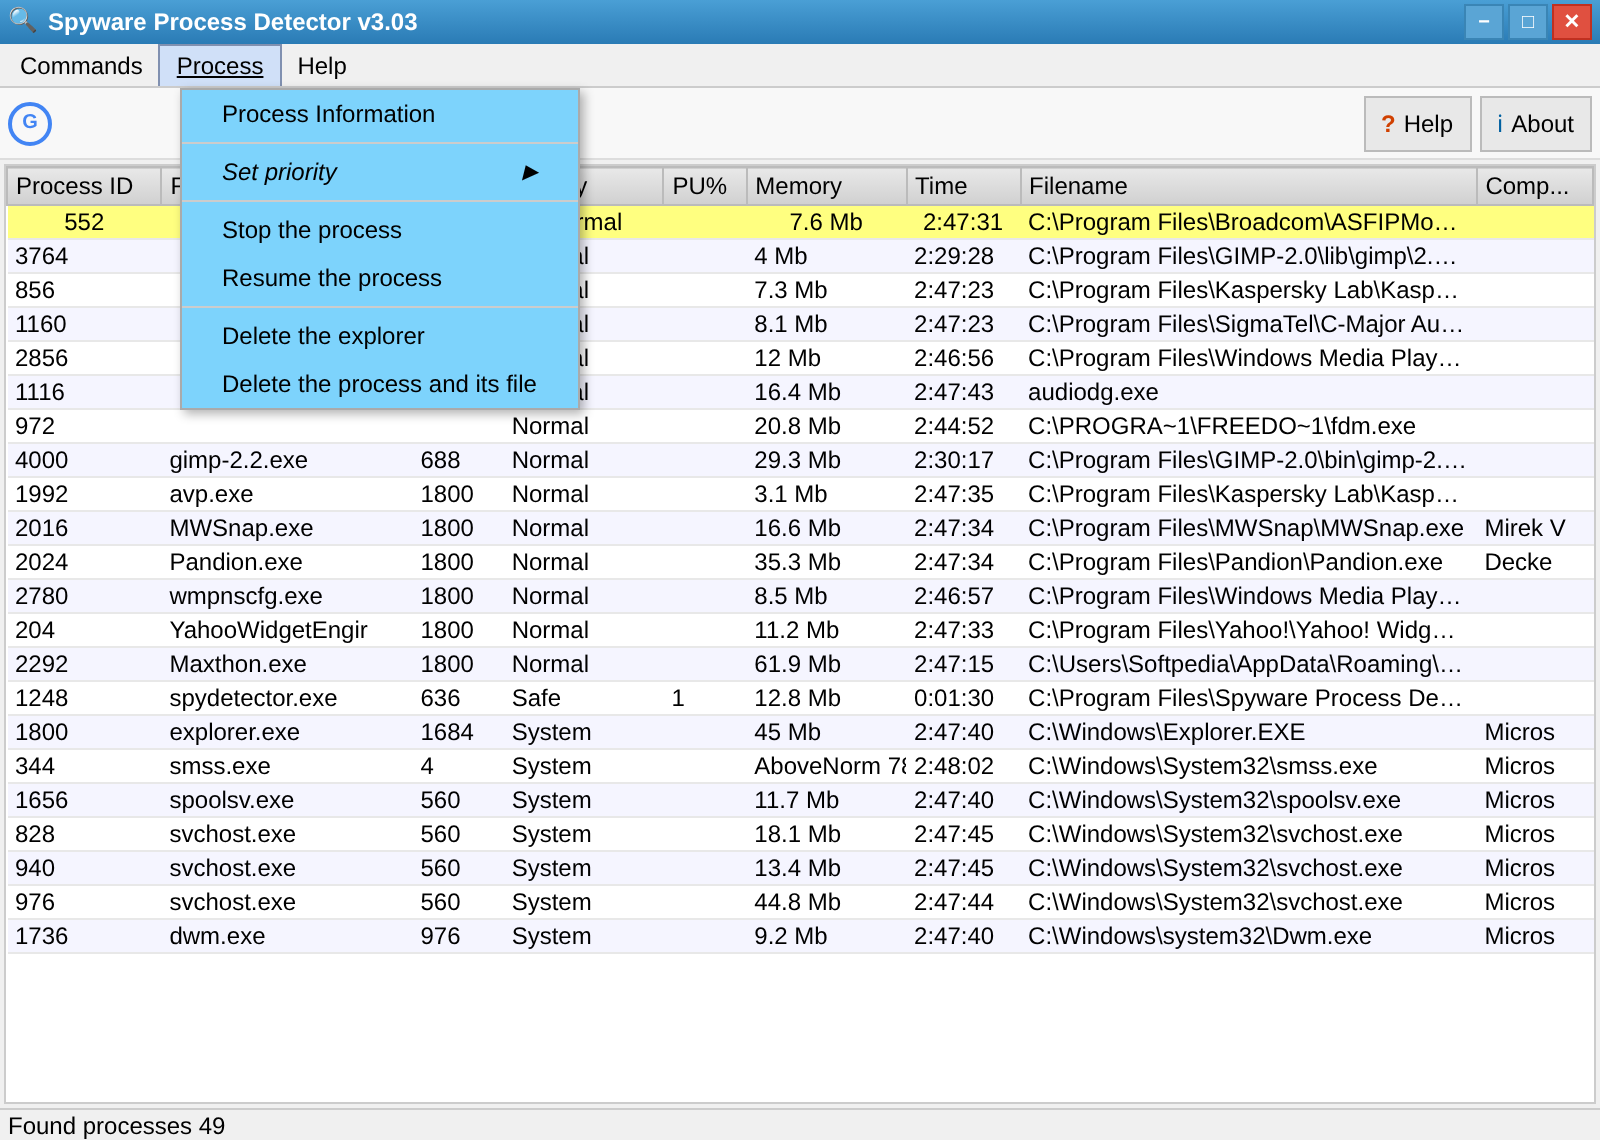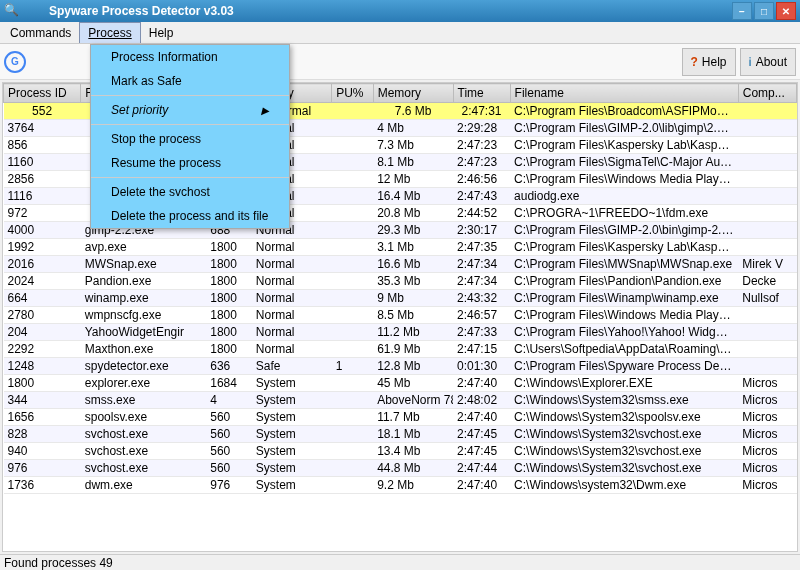--- a/index.html
+++ b/index.html
@@ -10,21 +10,21 @@
       background: linear-gradient(to bottom, #4a9fd5, #2a7bb5);
       height: 22px;
       display: flex;
       align-items: center;
       padding: 0 4px;
       color: white;
       font-size: 12px;
       font-weight: bold;
     }
     .title-bar-icon { width: 16px; height: 16px; margin-right: 4px; }
-    .title-bar-title { flex: 1; margin-left: 25px; }
+    .title-bar-title { flex: 1; }
     .title-bar-controls { display: flex; gap: 2px; }
     .title-btn {
       width: 20px; height: 18px;
       background: #5aa5d5; border: 1px solid #3a85b5;
       color: white; font-size: 10px; cursor: pointer;
       display: flex; align-items: center; justify-content: center;
     }
     .title-btn.close { background: #e05040; border-color: #c03020; }
     .title-btn.minimize { background: #5aa5d5; }
     .title-btn.maximize { background: #5aa5d5; }
@@ -174,38 +174,35 @@
   <div class="menu-bar">
     <div class="menu-item">Commands</div>
     <div class="menu-item process-menu-active">Process</div>
     <div class="menu-item">Help</div>
   </div>
 
   <div class="dropdown-overlay">
     <div class="dropdown-item">
       <span>Process Information</span>
     </div>
-    <div class="dropdown-item">
-      <span>Mark as Safe</span>
-    </div>
     <div class="dropdown-separator"></div>
     <div class="dropdown-item" style="justify-content: space-between; font-style: italic;">
       <span>Set priority</span>
       <span class="dropdown-arrow">▶</span>
     </div>
     <div class="dropdown-separator"></div>
     <div class="dropdown-item">
       <span>Stop the process</span>
     </div>
     <div class="dropdown-item">
       <span>Resume the process</span>
     </div>
     <div class="dropdown-separator"></div>
     <div class="dropdown-item">
-      <span>Delete the svchost</span>
+      <span>Delete the explorer</span>
     </div>
     <div class="dropdown-item">
       <span>Delete the process and its file</span>
     </div>
   </div>
 
   <div class="toolbar" style="position:relative; z-index: 0;">
     <div class="google-icon">G</div>
     <div style="flex:1"></div>
     <button class="toolbar-btn">
@@ -350,31 +347,20 @@
               <td>Pandion.exe</td>
               <td>1800</td>
               <td>Normal</td>
               <td></td>
               <td>35.3 Mb</td>
               <td>2:47:34</td>
               <td style="max-width: 200px; overflow: hidden; text-overflow: ellipsis;">C:\Program Files\Pandion\Pandion.exe</td>
               <td>Decke</td>
             </tr>
             <tr>
-              <td>664</td>
-              <td>winamp.exe</td>
-              <td>1800</td>
-              <td>Normal</td>
-              <td></td>
-              <td>9 Mb</td>
-              <td>2:43:32</td>
-              <td style="max-width: 200px; overflow: hidden; text-overflow: ellipsis;">C:\Program Files\Winamp\winamp.exe</td>
-              <td>Nullsof</td>
-            </tr>
-            <tr>
               <td>2780</td>
               <td>wmpnscfg.exe</td>
               <td>1800</td>
               <td>Normal</td>
               <td></td>
               <td>8.5 Mb</td>
               <td>2:46:57</td>
               <td style="max-width: 200px; overflow: hidden; text-overflow: ellipsis;">C:\Program Files\Windows Media Player\wmpi\Micros</td>
               <td></td>
             </tr>

